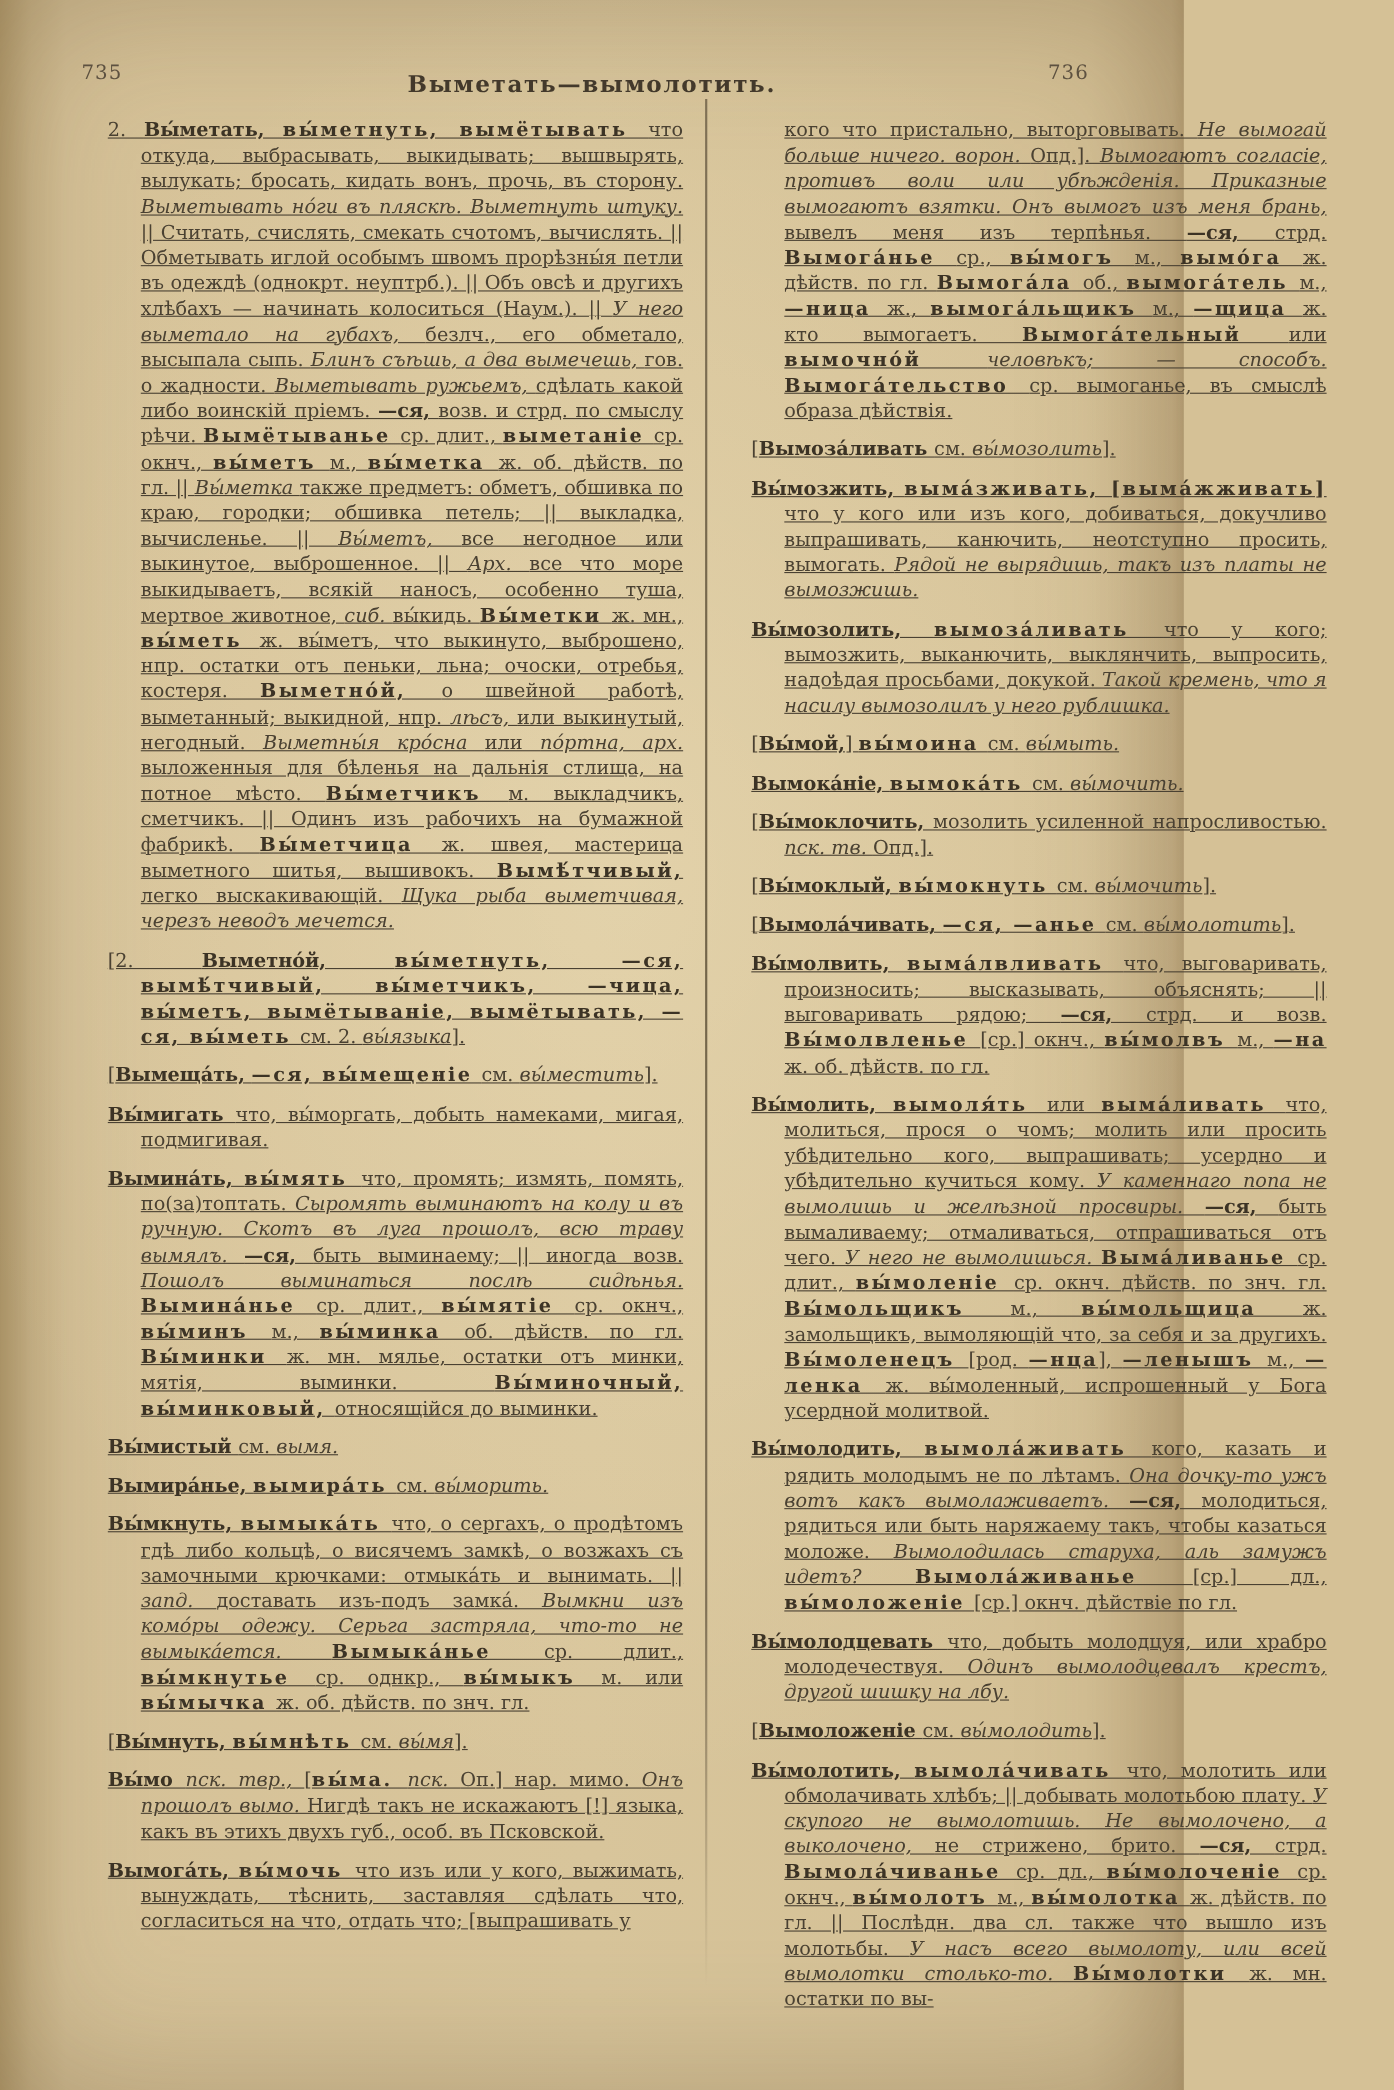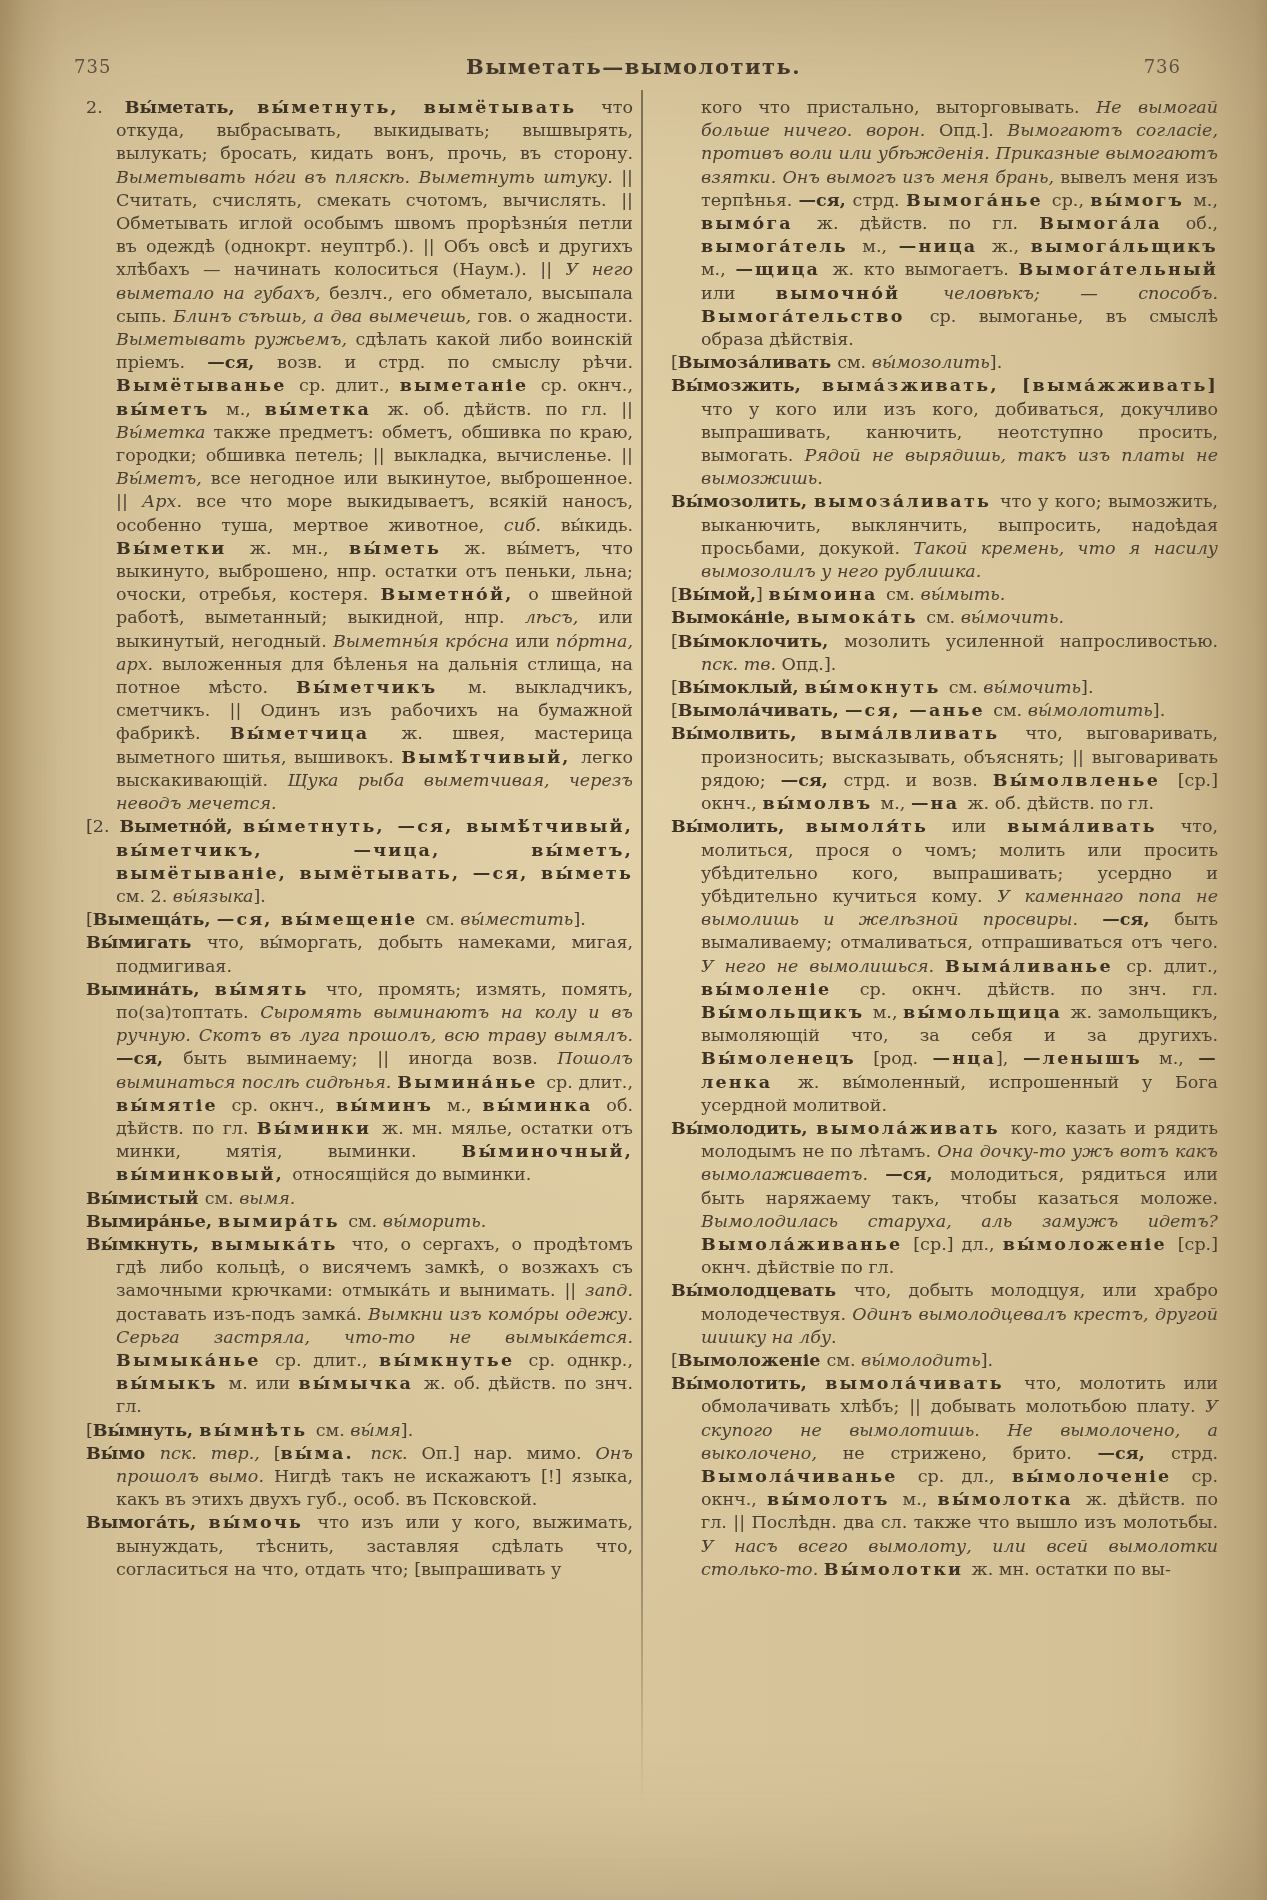--- a/index.html
+++ b/index.html
@@ -3,51 +3,51 @@
 <meta charset="utf-8">
 <style>
   html,body{margin:0;padding:0;}
   body{
     width:1267px;height:1900px;
     font-family:"DejaVu Serif","Liberation Serif",serif;
     background:#d5c196;
     overflow:hidden;
   }
   .page{
-    position:relative;width:1267px;height:1900px;
+    position:relative;width:1076px;height:1900px;
     background:
       radial-gradient(ellipse 900px 1200px at 52% 42%, rgba(255,244,210,.28), rgba(0,0,0,0) 70%),
       linear-gradient(90deg, #b9a273 0, #cdb88c 28px, #d6c298 60px, #d8c59b 50%, #d4c095 92%, #c9b388 99%, #bfa87c 100%),
       #d5c196;
     box-shadow:inset 0 0 140px rgba(96,74,42,.35);
     color:#473e30;
   }
   .pagenum{
     position:absolute;top:56px;font-size:18px;letter-spacing:1px;color:#5d5140;
   }
   #pn-left{left:74px;}
   #pn-right{right:86px;}
   .running-head{
-    position:absolute;top:54px;left:0;width:100%;text-align:center;
+    position:absolute;top:64px;left:0;width:100%;text-align:center;
     font-size:21px;font-weight:bold;letter-spacing:1.5px;color:#43392b;
   }
   .col{
     position:absolute;top:96px;width:547px;
     font-size:17.5px;line-height:23.2px;text-align:justify;
     color:#4a4132;
     text-rendering:optimizeLegibility;
   }
   #col-left{left:86px;}
   #col-right{left:671px;}
   .divider{
     position:absolute;left:641px;top:90px;width:2px;height:1716px;
     background:linear-gradient(#6a5c44, #55482f 40%, #6a5c44 80%, rgba(106,92,68,0));
     opacity:.8;
   }
-  p.entry{margin:0;padding-left:30px;text-indent:-30px;}
+  p.entry{margin:12px;padding-left:30px;text-indent:-30px;text-decoration:underline;}
   p.entry.cont{text-indent:0;}
   .b{font-weight:bold;color:#3c3325;}
   .sp{font-weight:bold;letter-spacing:2.2px;color:#3c3325;}
   .i{font-style:italic;}
 </style>
 </head>
 <body>
 
 <div class="page">
   <div class="pagenum" id="pn-left">735</div>

